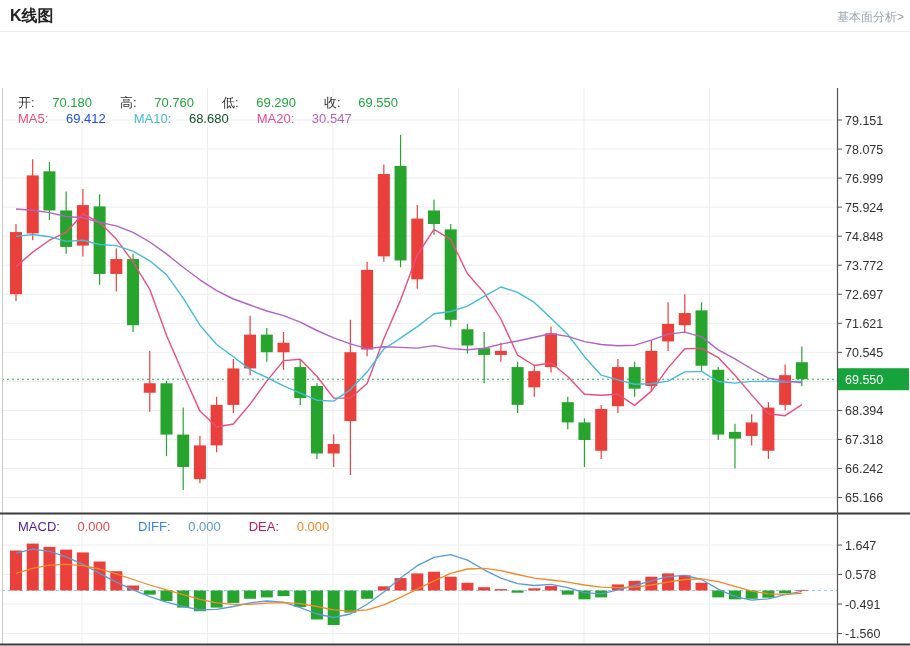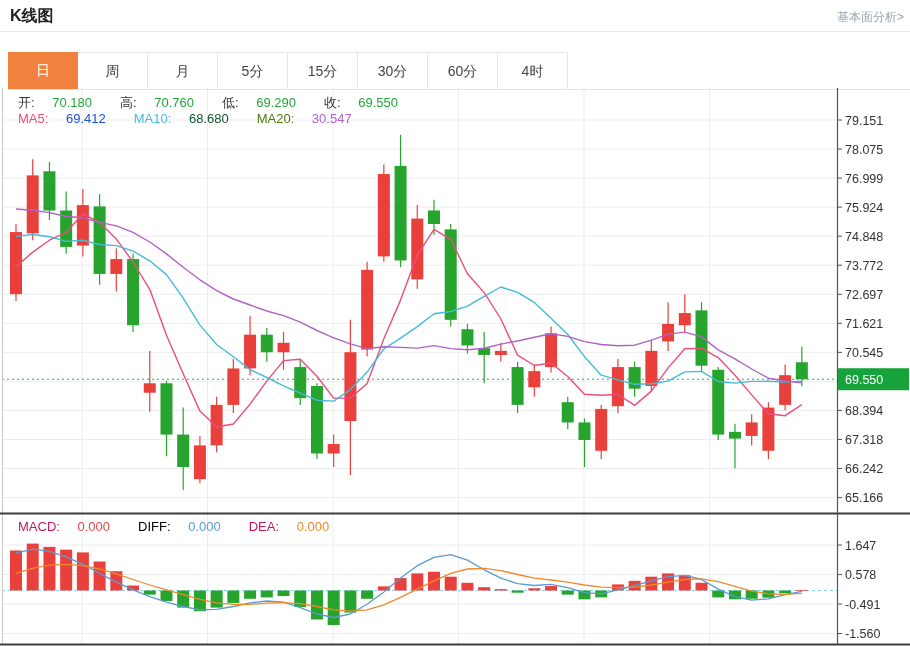--- a/index.html
+++ b/index.html
@@ -25,25 +25,24 @@
 </style>
 </head>
 <body>
 
 <div id="app">
   <div id="header">
     <div id="page-title">K线图</div>
     <a id="fund-link" style="color: rgb(154, 165, 177);">基本面分析&gt;</a>
   </div>
 
-  <div id="tabbar"><div class="tab active" style="background: rgb(240, 129, 63);">日</div><div class="tab">周</div><div class="tab">月</div><div class="tab">5分</div><div class="tab">15分</div><div class="tab">30分</div><div class="tab">60分</div><div class="tab">4时</div></div>
 
   <div id="legend-ohlc" class="legend"><span><span style="color: rgb(51, 51, 51);">开:</span><span style="color: rgb(33, 166, 60);"> 70.180</span></span><span><span style="color: rgb(51, 51, 51);">高:</span><span style="color: rgb(33, 166, 60);"> 70.760</span></span><span><span style="color: rgb(51, 51, 51);">低:</span><span style="color: rgb(33, 166, 60);"> 69.290</span></span><span><span style="color: rgb(51, 51, 51);">收:</span><span style="color: rgb(33, 166, 60);"> 69.550</span></span></div>
-  <div id="legend-ma" class="legend"><span><span style="color: rgb(237, 77, 125);">MA5:</span><span style="color: #1d4ed8;"> 69.412</span></span><span><span style="color: rgb(68, 188, 216);">MA10:</span><span style="color: #14532d;"> 68.680</span></span><span><span style="color: #4d7c0f;">MA20:</span><span style="color: rgb(177, 99, 197);"> 30.547</span></span></div>
-  <div id="legend-macd" class="legend"><span><span style="color: #be185d;">MACD:</span><span style="color: rgb(227, 74, 74);"> 0.000</span></span><span><span style="color: #000000;">DIFF:</span><span style="color: rgb(91, 155, 213);"> 0.000</span></span><span><span style="color: #be185d;">DEA:</span><span style="color: rgb(239, 137, 41);"> 0.000</span></span></div>
+  <div id="legend-ma" class="legend"><span><span style="color: rgb(237, 77, 125);">MA5:</span><span style="color: #1d4ed8;"> 69.412</span></span><span><span style="color: rgb(68, 188, 216);">MA10:</span><span style="color: #14532d;"> 68.680</span></span><span><span style="color: #ec4899;">MA20:</span><span style="color: rgb(177, 99, 197);"> 30.547</span></span></div>
+  <div id="legend-macd" class="legend"><span><span style="color: #4c1d95;">MACD:</span><span style="color: rgb(227, 74, 74);"> 0.000</span></span><span><span style="color: #3b82f6;">DIFF:</span><span style="color: rgb(91, 155, 213);"> 0.000</span></span><span><span style="color: #be185d;">DEA:</span><span style="color: rgb(239, 137, 41);"> 0.000</span></span></div>
 
   <svg id="chart" width="910" height="558" viewBox="0 0 910 558" style="position:absolute;top:88px;left:0;">
       <line x1="82" y1="0" x2="82" y2="556" stroke="#ededed" stroke-width="1"></line>
       <line x1="207.5" y1="0" x2="207.5" y2="556" stroke="#ededed" stroke-width="1"></line>
       <line x1="333" y1="0" x2="333" y2="556" stroke="#ededed" stroke-width="1"></line>
       <line x1="458.5" y1="0" x2="458.5" y2="556" stroke="#ededed" stroke-width="1"></line>
       <line x1="584" y1="0" x2="584" y2="556" stroke="#ededed" stroke-width="1"></line>
       <line x1="709.5" y1="0" x2="709.5" y2="556" stroke="#ededed" stroke-width="1"></line>
       <line x1="2" y1="32" x2="837" y2="32" stroke="#ededed" stroke-width="1"></line>
       <line x1="2" y1="61.04579" x2="837" y2="61.04579" stroke="#ededed" stroke-width="1"></line>

